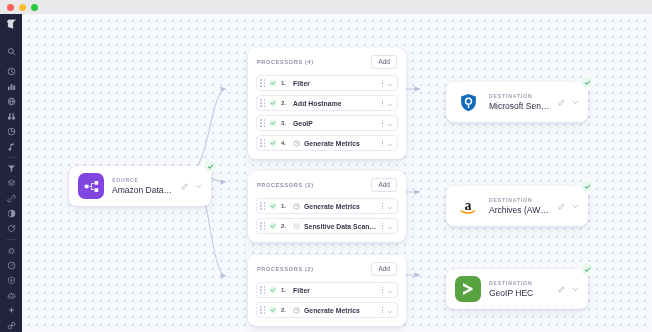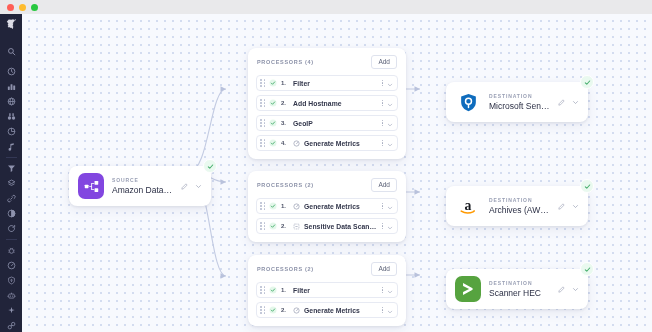--- a/index.html
+++ b/index.html
@@ -756,21 +756,21 @@
           </svg>
       </div>
       <div class="node-inner">
         <div class="node-logo logo-splunk">
           <svg width="22" height="22" viewBox="0 0 24 24">
             <path d="M6.6 5.4 17 11.3v1.5L6.6 18.6v-3.2l6.6-3.4-6.6-3.4z" fill="#ffffff"></path>
           </svg>
         </div>
         <div class="node-text">
           <div class="node-kind">DESTINATION</div>
-          <div class="node-title">Scanner HEC</div>
+          <div class="node-title">GeoIP HEC</div>
         </div>
         <div class="node-actions">
           <span>
             <svg width="7" height="7" viewBox="0 0 16 16" fill="none" stroke="currentColor" stroke-width="1.4" stroke-linejoin="round">
                 <path d="M11.4 1.9 14.1 4.6 5.2 13.5 1.9 14.1 2.5 10.8z"></path>
               </svg>
           </span>
           <span>
             <svg width="7" height="7" viewBox="0 0 16 16" fill="none" stroke="currentColor" stroke-width="1.6" stroke-linecap="round" stroke-linejoin="round">
                 <path d="M3.4 5.8 8 10.4l4.6-4.6"></path>

